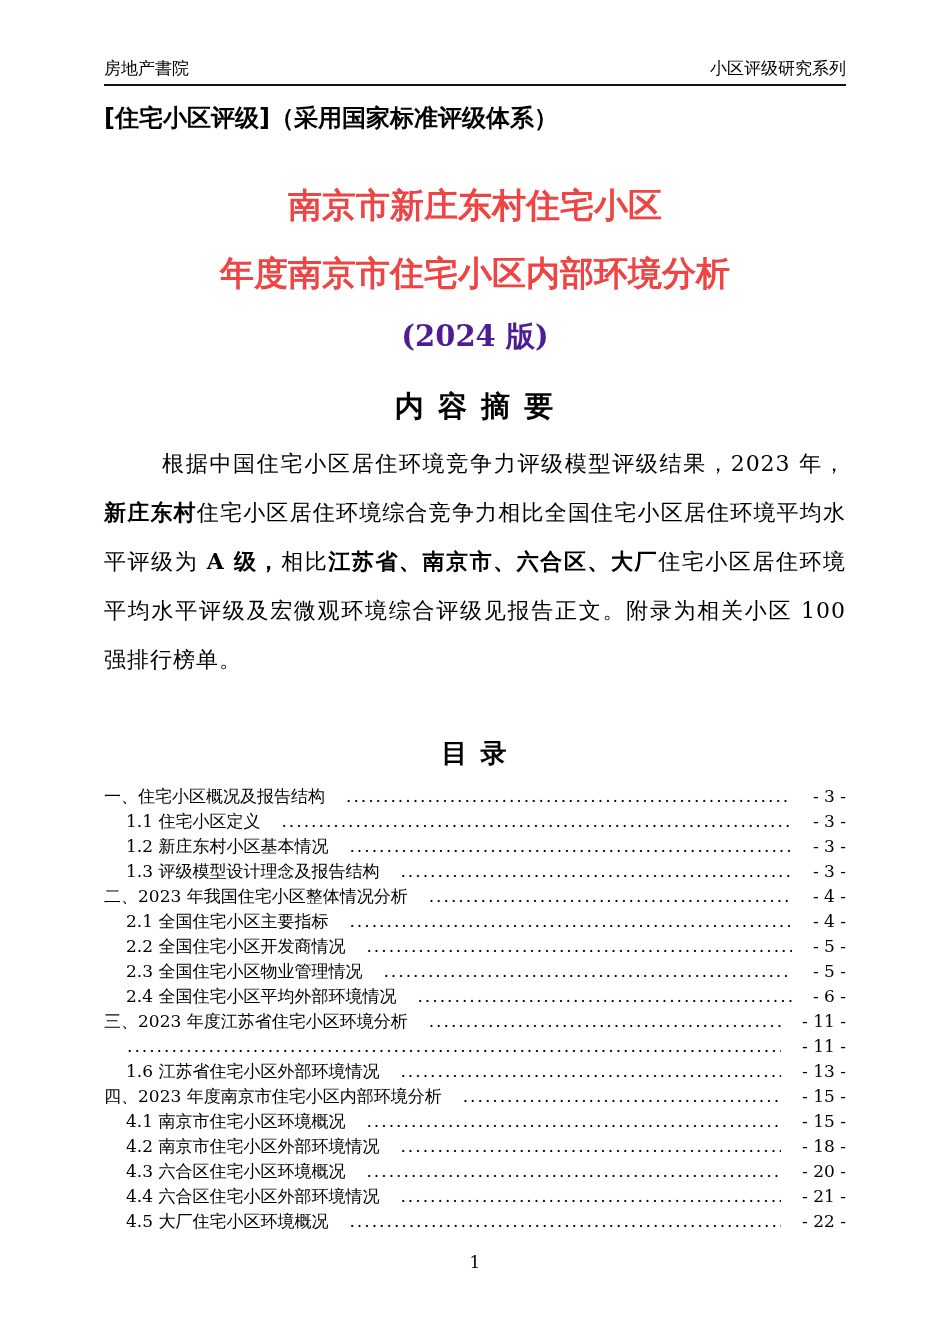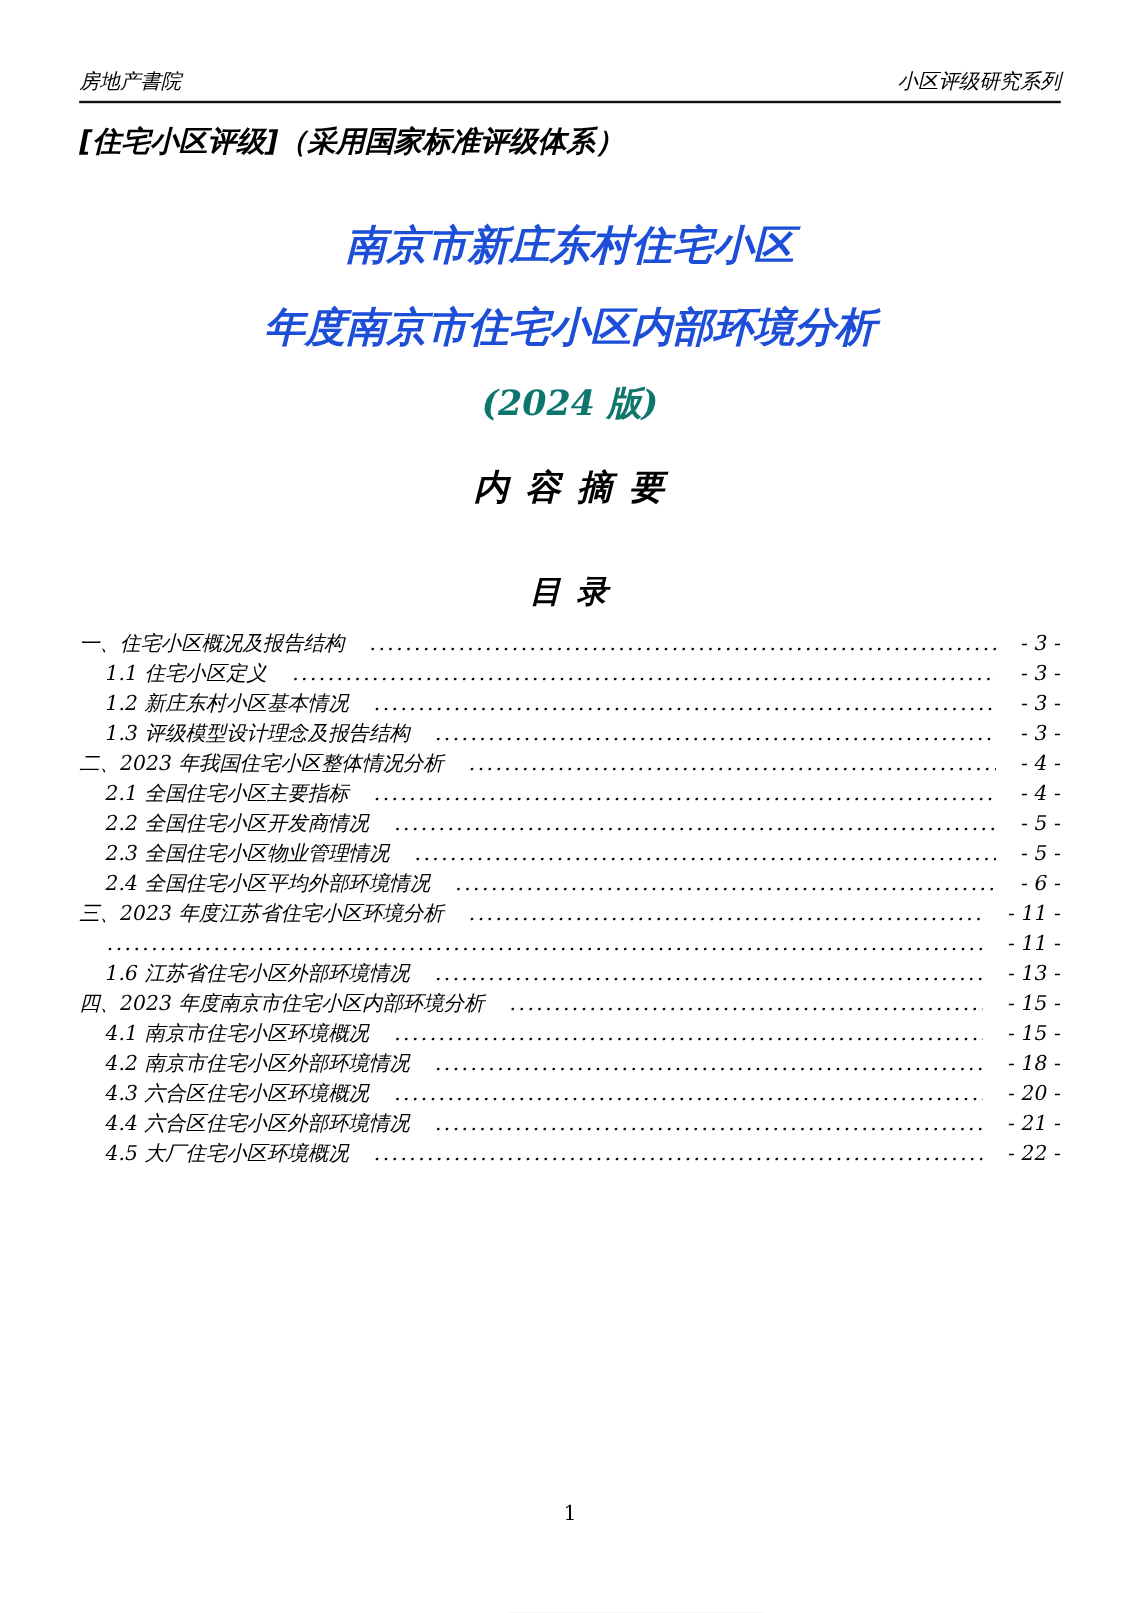--- a/index.html
+++ b/index.html
@@ -6,21 +6,21 @@
   .page {
     position: relative;
     width: 950px;
     height: 1344px;
     margin: 0 auto;
     background: #ffffff;
     color: #000000;
     font-family: "DejaVu Serif", "Liberation Serif", serif;
     overflow: hidden;
   }
-  .content { margin: 0 66px; font-style: italic; }
+  .content { margin: 0 104px; }
 
   
   .header {
     display: flex;
     justify-content: space-between;
     align-items: flex-end;
     padding-top: 57px;
     padding-bottom: 5px;
     border-bottom: 2.5px solid #111111;
     font-family: "DejaVu Sans", "Liberation Sans", sans-serif;
@@ -34,31 +34,31 @@
     font-family: "DejaVu Sans", "Liberation Sans", sans-serif;
     font-weight: bold;
     font-size: 24px;
     line-height: 26px;
   }
 
   
   .title-line {
     margin: 0;
     text-align: center;
-    color: #1d4ed8;
+    color: #ef4444;
     font-weight: bold;
     font-size: 34px;
     line-height: 44px;
   }
   .title-line.first  { margin-top: 52px; }
   .title-line.second { margin-top: 24px; }
   .title-edition {
     margin-top: 22px;
     text-align: center;
-    color: #0f766e;
+    color: #4c1d95;
     font-weight: bold;
     font-size: 29px;
     line-height: 38px;
   }
 
   
   .summary-heading {
     margin: 32px 0 0 0;
     text-align: center;
     font-family: "DejaVu Sans", "Liberation Sans", sans-serif;
@@ -133,20 +133,21 @@
     </div>
 
     <div class="tagline">[住宅小区评级]（采用国家标准评级体系）</div>
 
     <h1 class="title-line first">南京市新庄东村住宅小区</h1>
     <h1 class="title-line second">年度南京市住宅小区内部环境分析</h1>
     <div class="title-edition">(2024 版)</div>
 
     <h2 class="summary-heading">内 容 摘 要</h2>
 
+    <p class="summary-text"><span class="seg">根据中国住宅小区居住环境竞争力评级模型评级结果，2023 年，</span><span class="seg bold">新庄东村</span><span class="seg">住宅小区居住环境综合竞争力相比全国住宅小区居住环境平均水平评级为 </span><span class="seg bold">A 级，</span><span class="seg">相比</span><span class="seg bold">江苏省、南京市、六合区、大厂</span><span class="seg">住宅小区居住环境平均水平评级及宏微观环境综合评级见报告正文。附录为相关小区 100 强排行榜单。</span></p>
 
     <h2 class="toc-heading">目 录</h2>
 
     <div class="toc">
 
       <div class="toc-row lvl1">
         <span class="toc-title">一、住宅小区概况及报告结构</span>
         <span class="toc-dots"></span>
         <span class="toc-page">- 3 -</span>
       </div>

